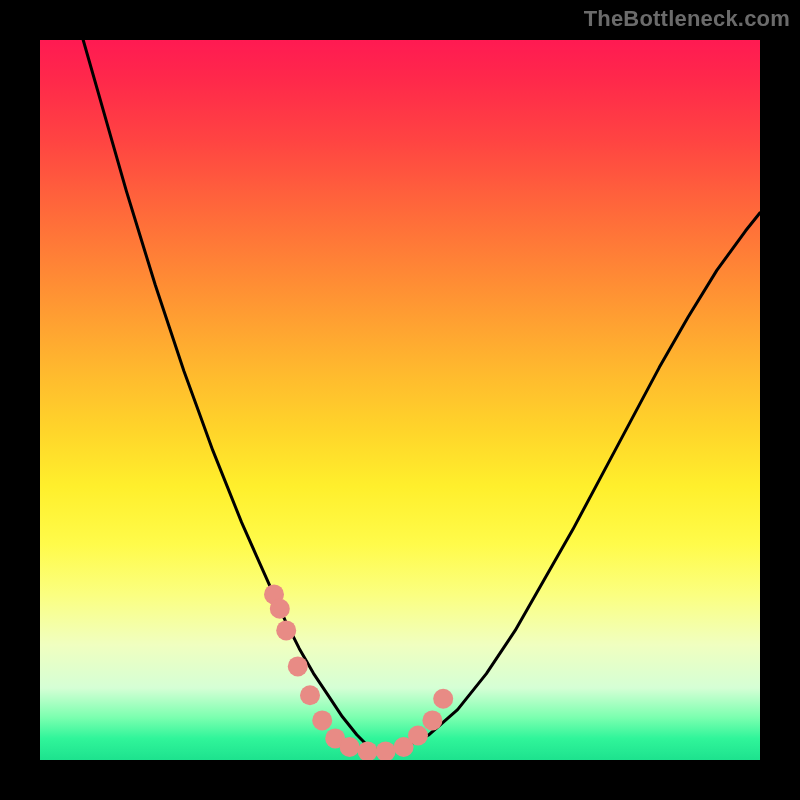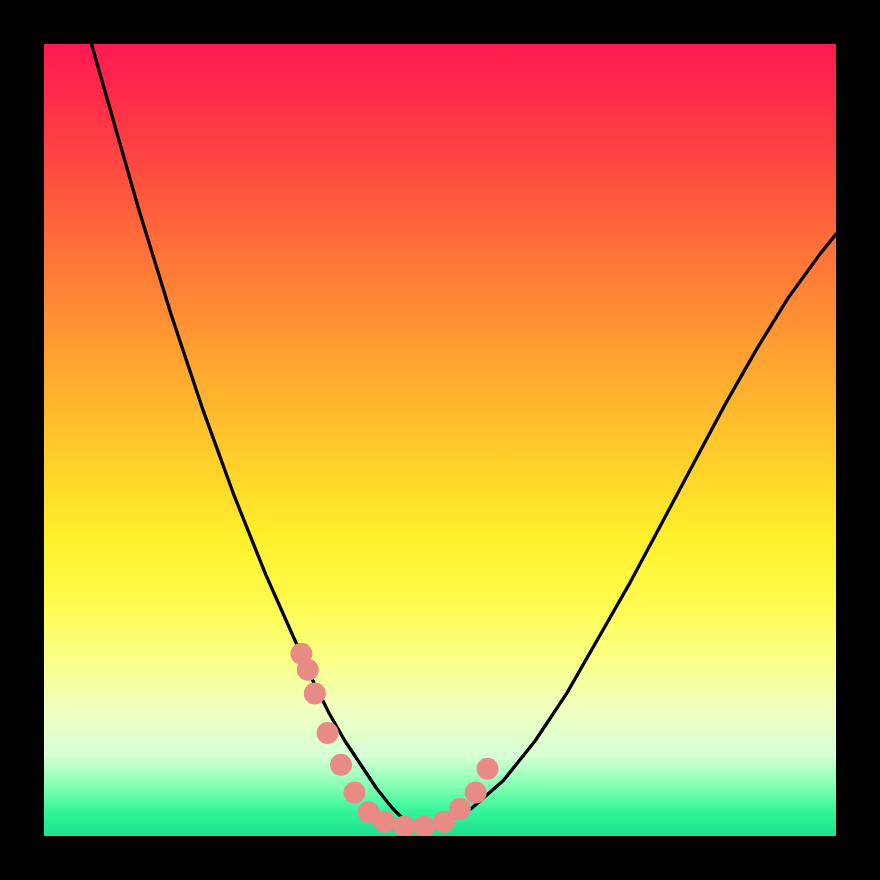--- a/index.html
+++ b/index.html
@@ -88,13 +88,14 @@
           <circle cx="309.6" cy="707.0" r="10" fill="#e88b85"></circle>
           <circle cx="327.6" cy="711.4" r="10" fill="#e88b85"></circle>
           <circle cx="345.6" cy="711.4" r="10" fill="#e88b85"></circle>
           <circle cx="363.6" cy="707.0" r="10" fill="#e88b85"></circle>
           <circle cx="378.0" cy="695.5" r="10" fill="#e88b85"></circle>
           <circle cx="392.4" cy="680.4" r="10" fill="#e88b85"></circle>
           <circle cx="403.2" cy="658.8" r="10" fill="#e88b85"></circle>
         </g>
     </svg>
   </div>
+  <div class="watermark">TheBottleneck.com</div>
 </div>
 
 </body></html>

